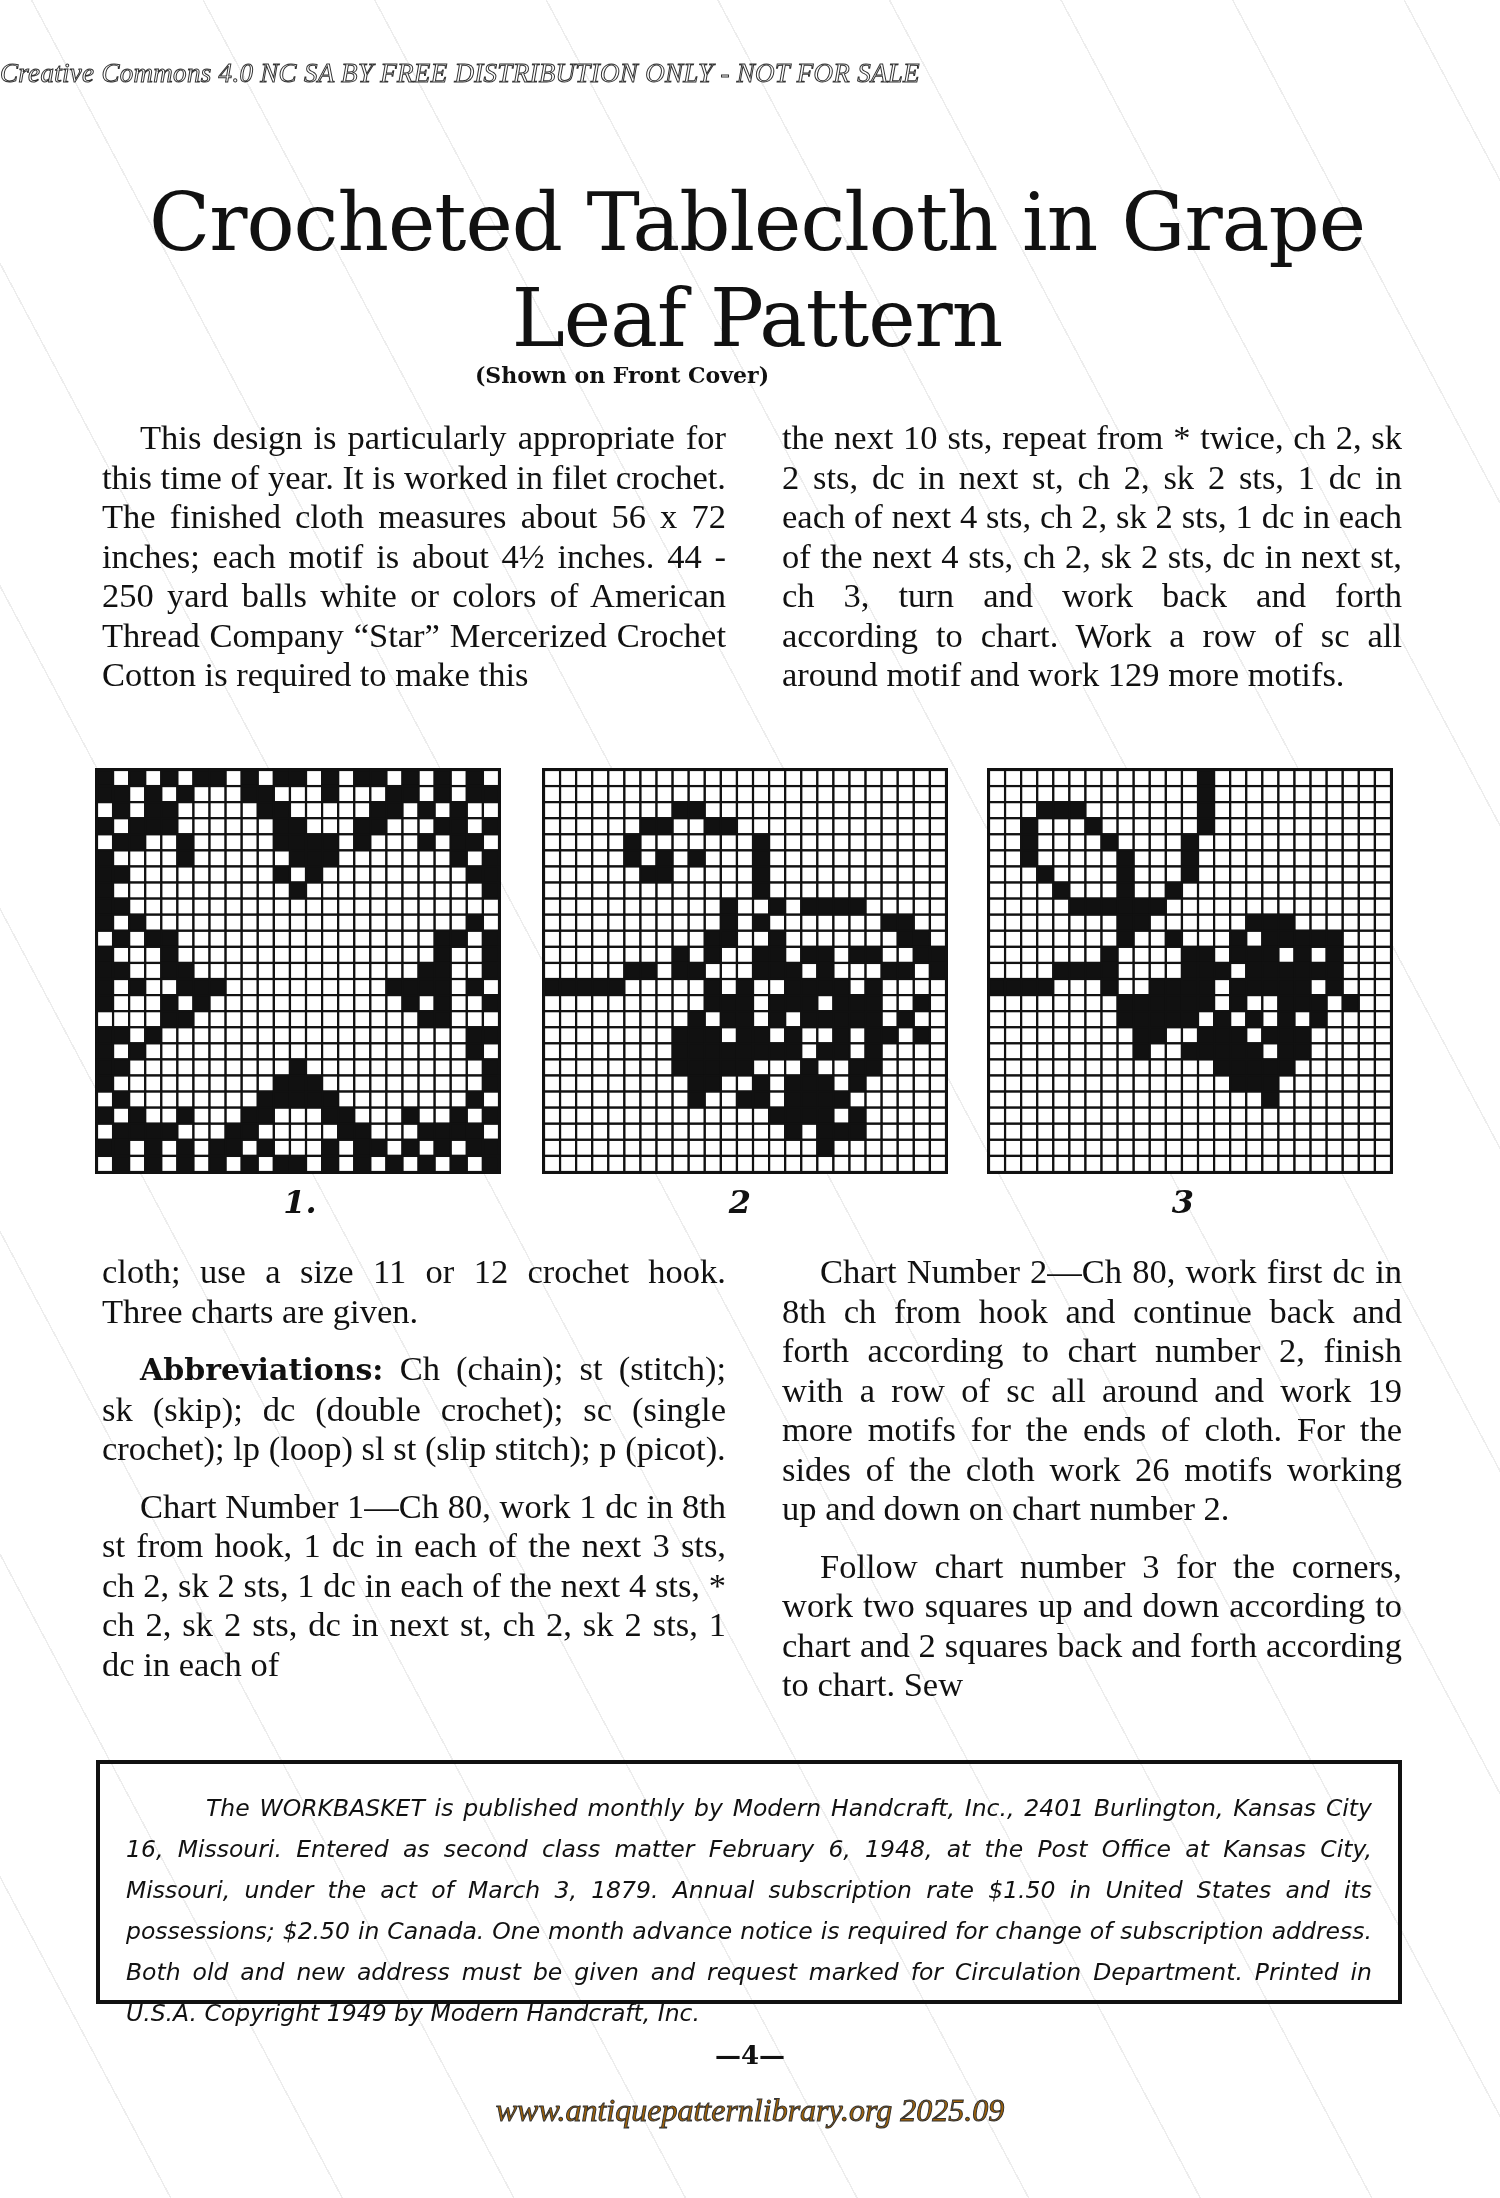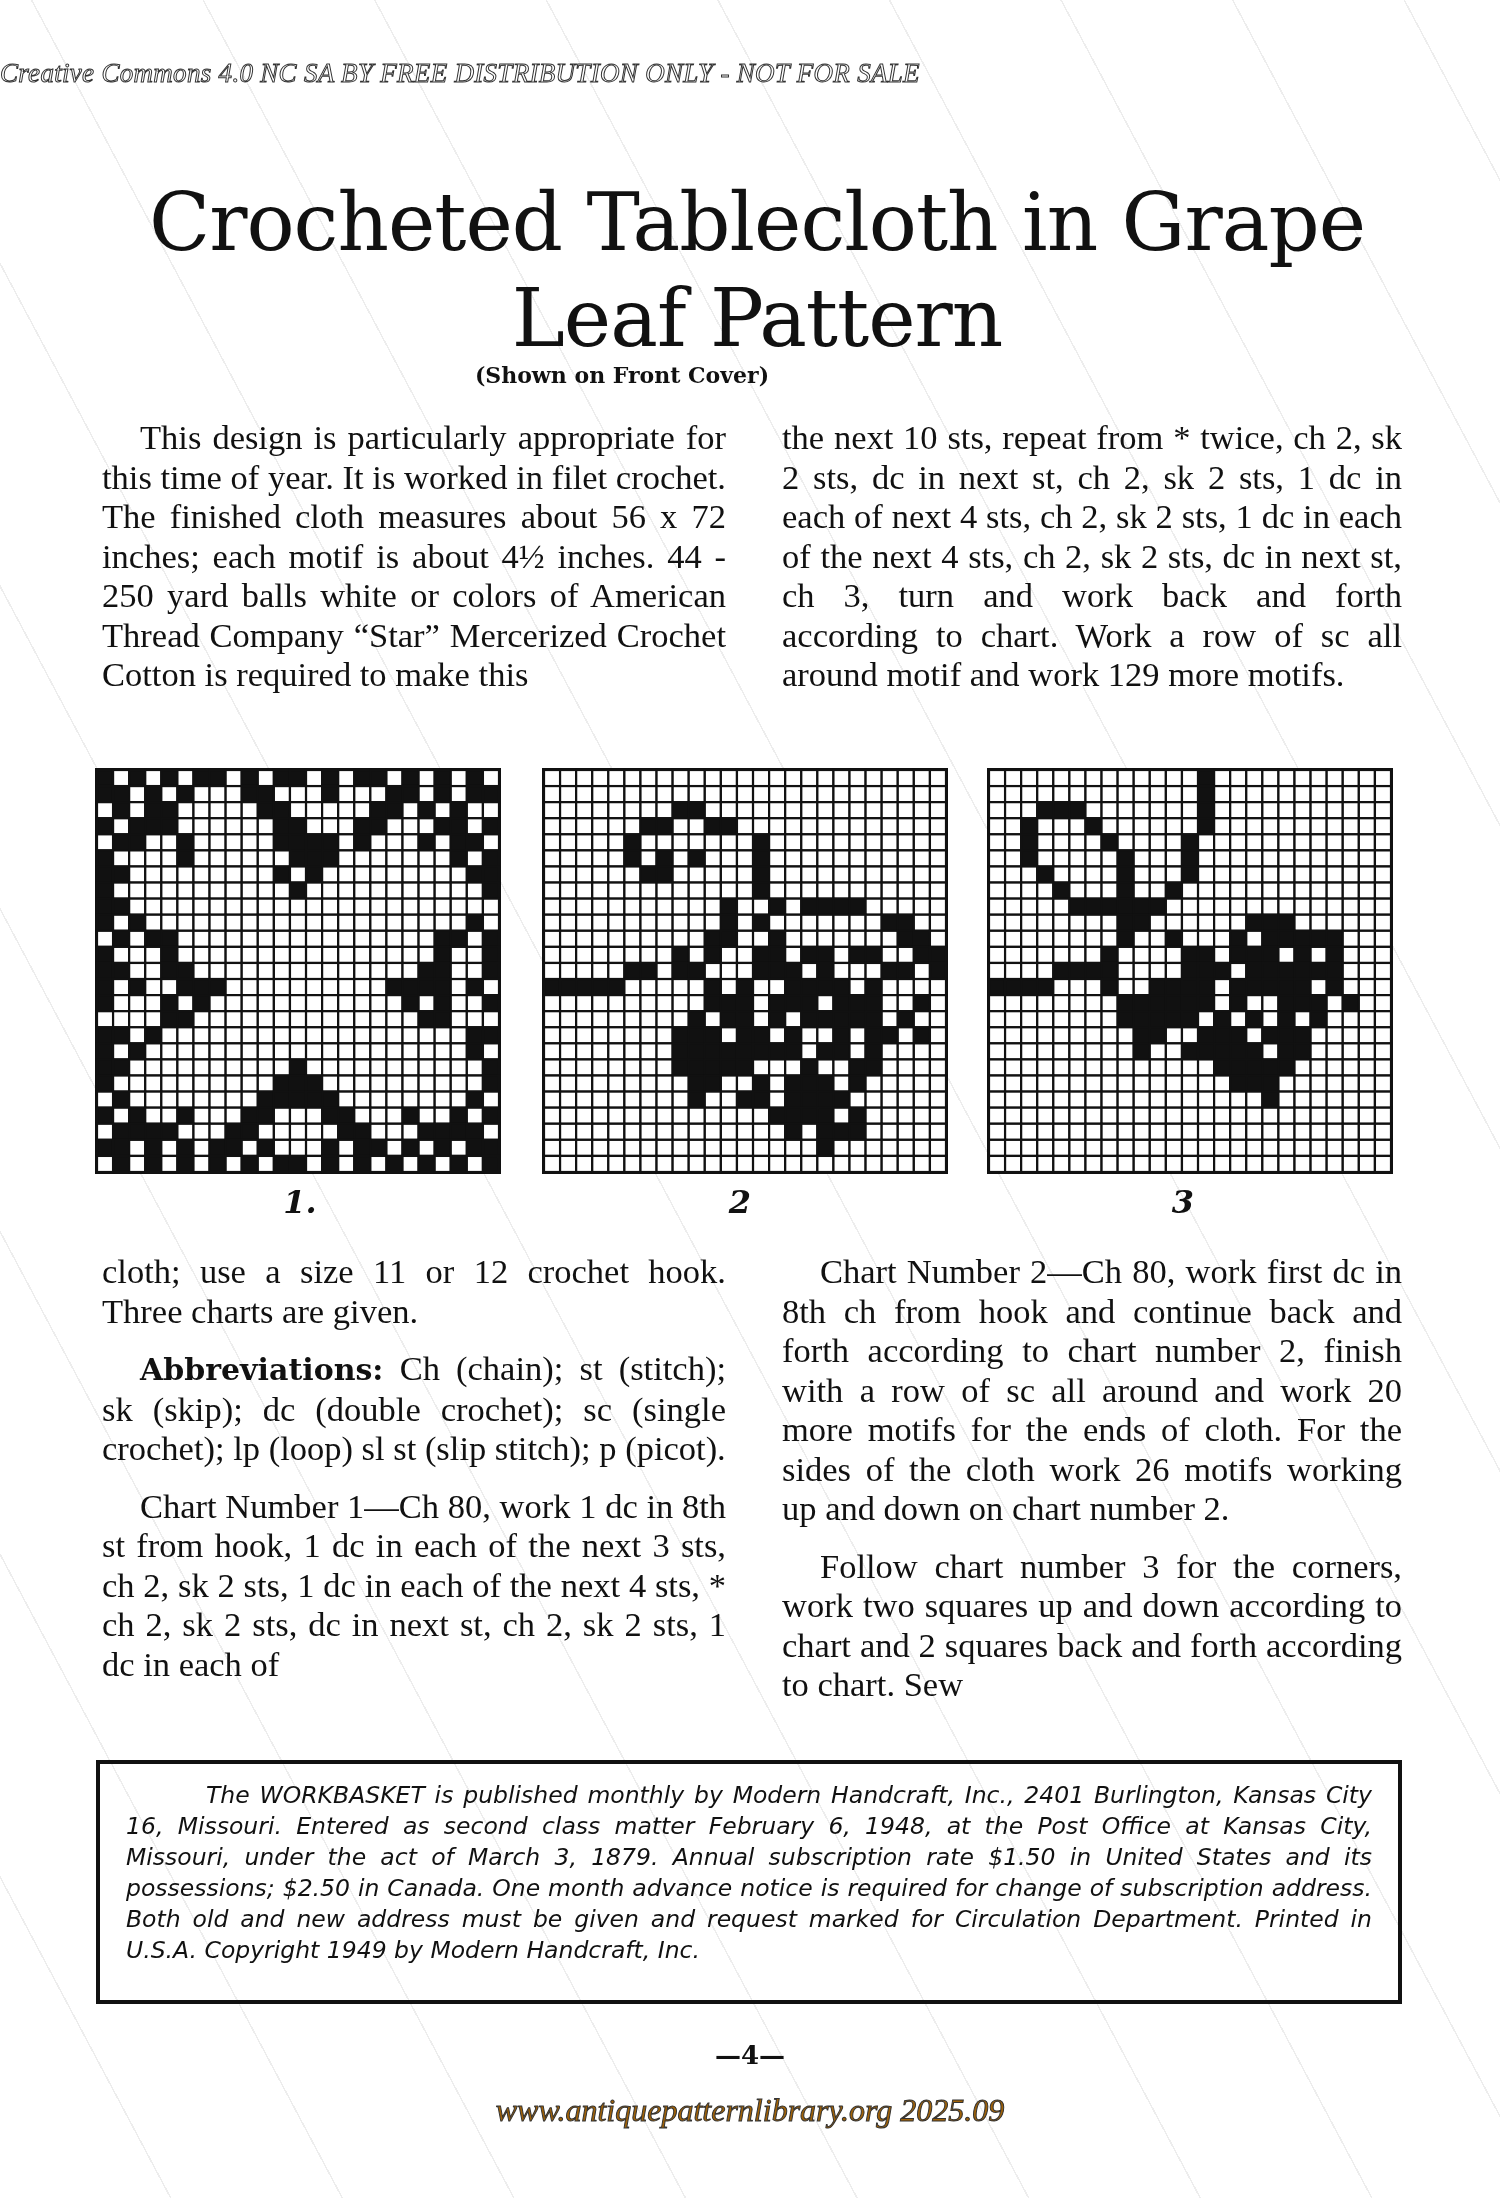--- a/index.html
+++ b/index.html
@@ -21,22 +21,22 @@
   #col-top-right { top: 418px; left: 770px; width: 632px; }
   #col-bot-left { top: 1252px; left: 90px; width: 636px; }
   #col-bot-right { top: 1252px; left: 770px; width: 632px; }
   .chart { position: absolute; top: 766px; width: 410px; height: 410px; }
   .chart svg { width: 410px; height: 410px; display: block; }
   #chart-1 { left: 93px; } #chart-2 { left: 540px; } #chart-3 { left: 985px; }
   .chart-label { position: absolute; top: 1183px; width: 100px; text-align: center;
     font-family: "DejaVu Serif", serif; font-weight: bold; font-style: italic; font-size: 32px; }
   #label-1 { left: 250px; } #label-2 { left: 690px; } #label-3 { left: 1133px; }
   .notice { position: absolute; top: 1760px; left: 96px; width: 1306px; height: 244px;
-    border: 4px solid #111; box-sizing: border-box; padding: 16px 26px 0 26px;
-    font-family: "DejaVu Sans", sans-serif; font-style: italic; font-size: 23.5px; line-height: 31px; text-align: justify; }
+    border: 4px solid #111; box-sizing: border-box; padding: 24px 26px 0 26px;
+    font-family: "DejaVu Sans", sans-serif; font-style: italic; font-size: 23.5px; line-height: 41px; text-align: justify; }
   .notice p { margin: 0; text-indent: 80px; }
   .page-number { position: absolute; top: 2040px; left: 0; width: 1500px; text-align: center;
     font-family: "DejaVu Serif", serif; font-weight: bold; font-size: 26px; }
   .site { position: absolute; top: 2092px; left: 0; width: 1500px; text-align: center;
     font-family: "Liberation Serif", serif; font-style: italic; font-size: 32px; color: #a16207; -webkit-text-stroke: 1px #333; }
 </style>
 </head>
 <body>
 
 <div class="watermark-lines"></div>
@@ -1947,21 +1947,21 @@
 <div class="chart-label" id="label-1">1.</div>
 <div class="chart-label" id="label-2">2</div>
 <div class="chart-label" id="label-3">3</div>
 
 <div class="col" id="col-bot-left">
   <p class="noindent">cloth; use a size 11 or 12 crochet hook. Three charts are given.</p>
   <p><b>Abbreviations:</b> <span>Ch (chain); st (stitch); sk (skip); dc (double crochet); sc (single crochet); lp (loop) sl st (slip stitch); p (picot).</span></p>
   <p>Chart Number 1—Ch 80, work 1 dc in 8th st from hook, 1 dc in each of the next 3 sts, ch 2, sk 2 sts, 1 dc in each of the next 4 sts, * ch 2, sk 2 sts, dc in next st, ch 2, sk 2 sts, 1 dc in each of</p>
 </div>
 <div class="col" id="col-bot-right">
-  <p>Chart Number 2—Ch 80, work first dc in 8th ch from hook and continue back and forth according to chart number 2, finish with a row of sc all around and work 20 more motifs for the ends of cloth. For the sides of the cloth work 26 motifs working up and down on chart number 2.</p>
+  <p>Chart Number 2—Ch 80, work first dc in 8th ch from hook and continue back and forth according to chart number 2, finish with a row of sc all around and work 19 more motifs for the ends of cloth. For the sides of the cloth work 26 motifs working up and down on chart number 2.</p>
   <p>Follow chart number 3 for the corners, work two squares up and down according to chart and 2 squares back and forth according to chart. Sew</p>
 </div>
 
 <div class="notice">
   <p>The WORKBASKET is published monthly by Modern Handcraft, Inc., 2401 Burlington, Kansas City 16, Missouri. Entered as second class matter February 6, 1948, at the Post Office at Kansas City, Missouri, under the act of March 3, 1879. Annual subscription rate $1.50 in United States and its possessions; $2.50 in Canada. One month advance notice is required for change of subscription address. Both old and new address must be given and request marked for Circulation Department. Printed in U.S.A. Copyright 1949 by Modern Handcraft, Inc.</p>
 </div>
 
 <div class="page-number">—4—</div>
 <div class="site">www.antiquepatternlibrary.org 2025.09</div>
 

